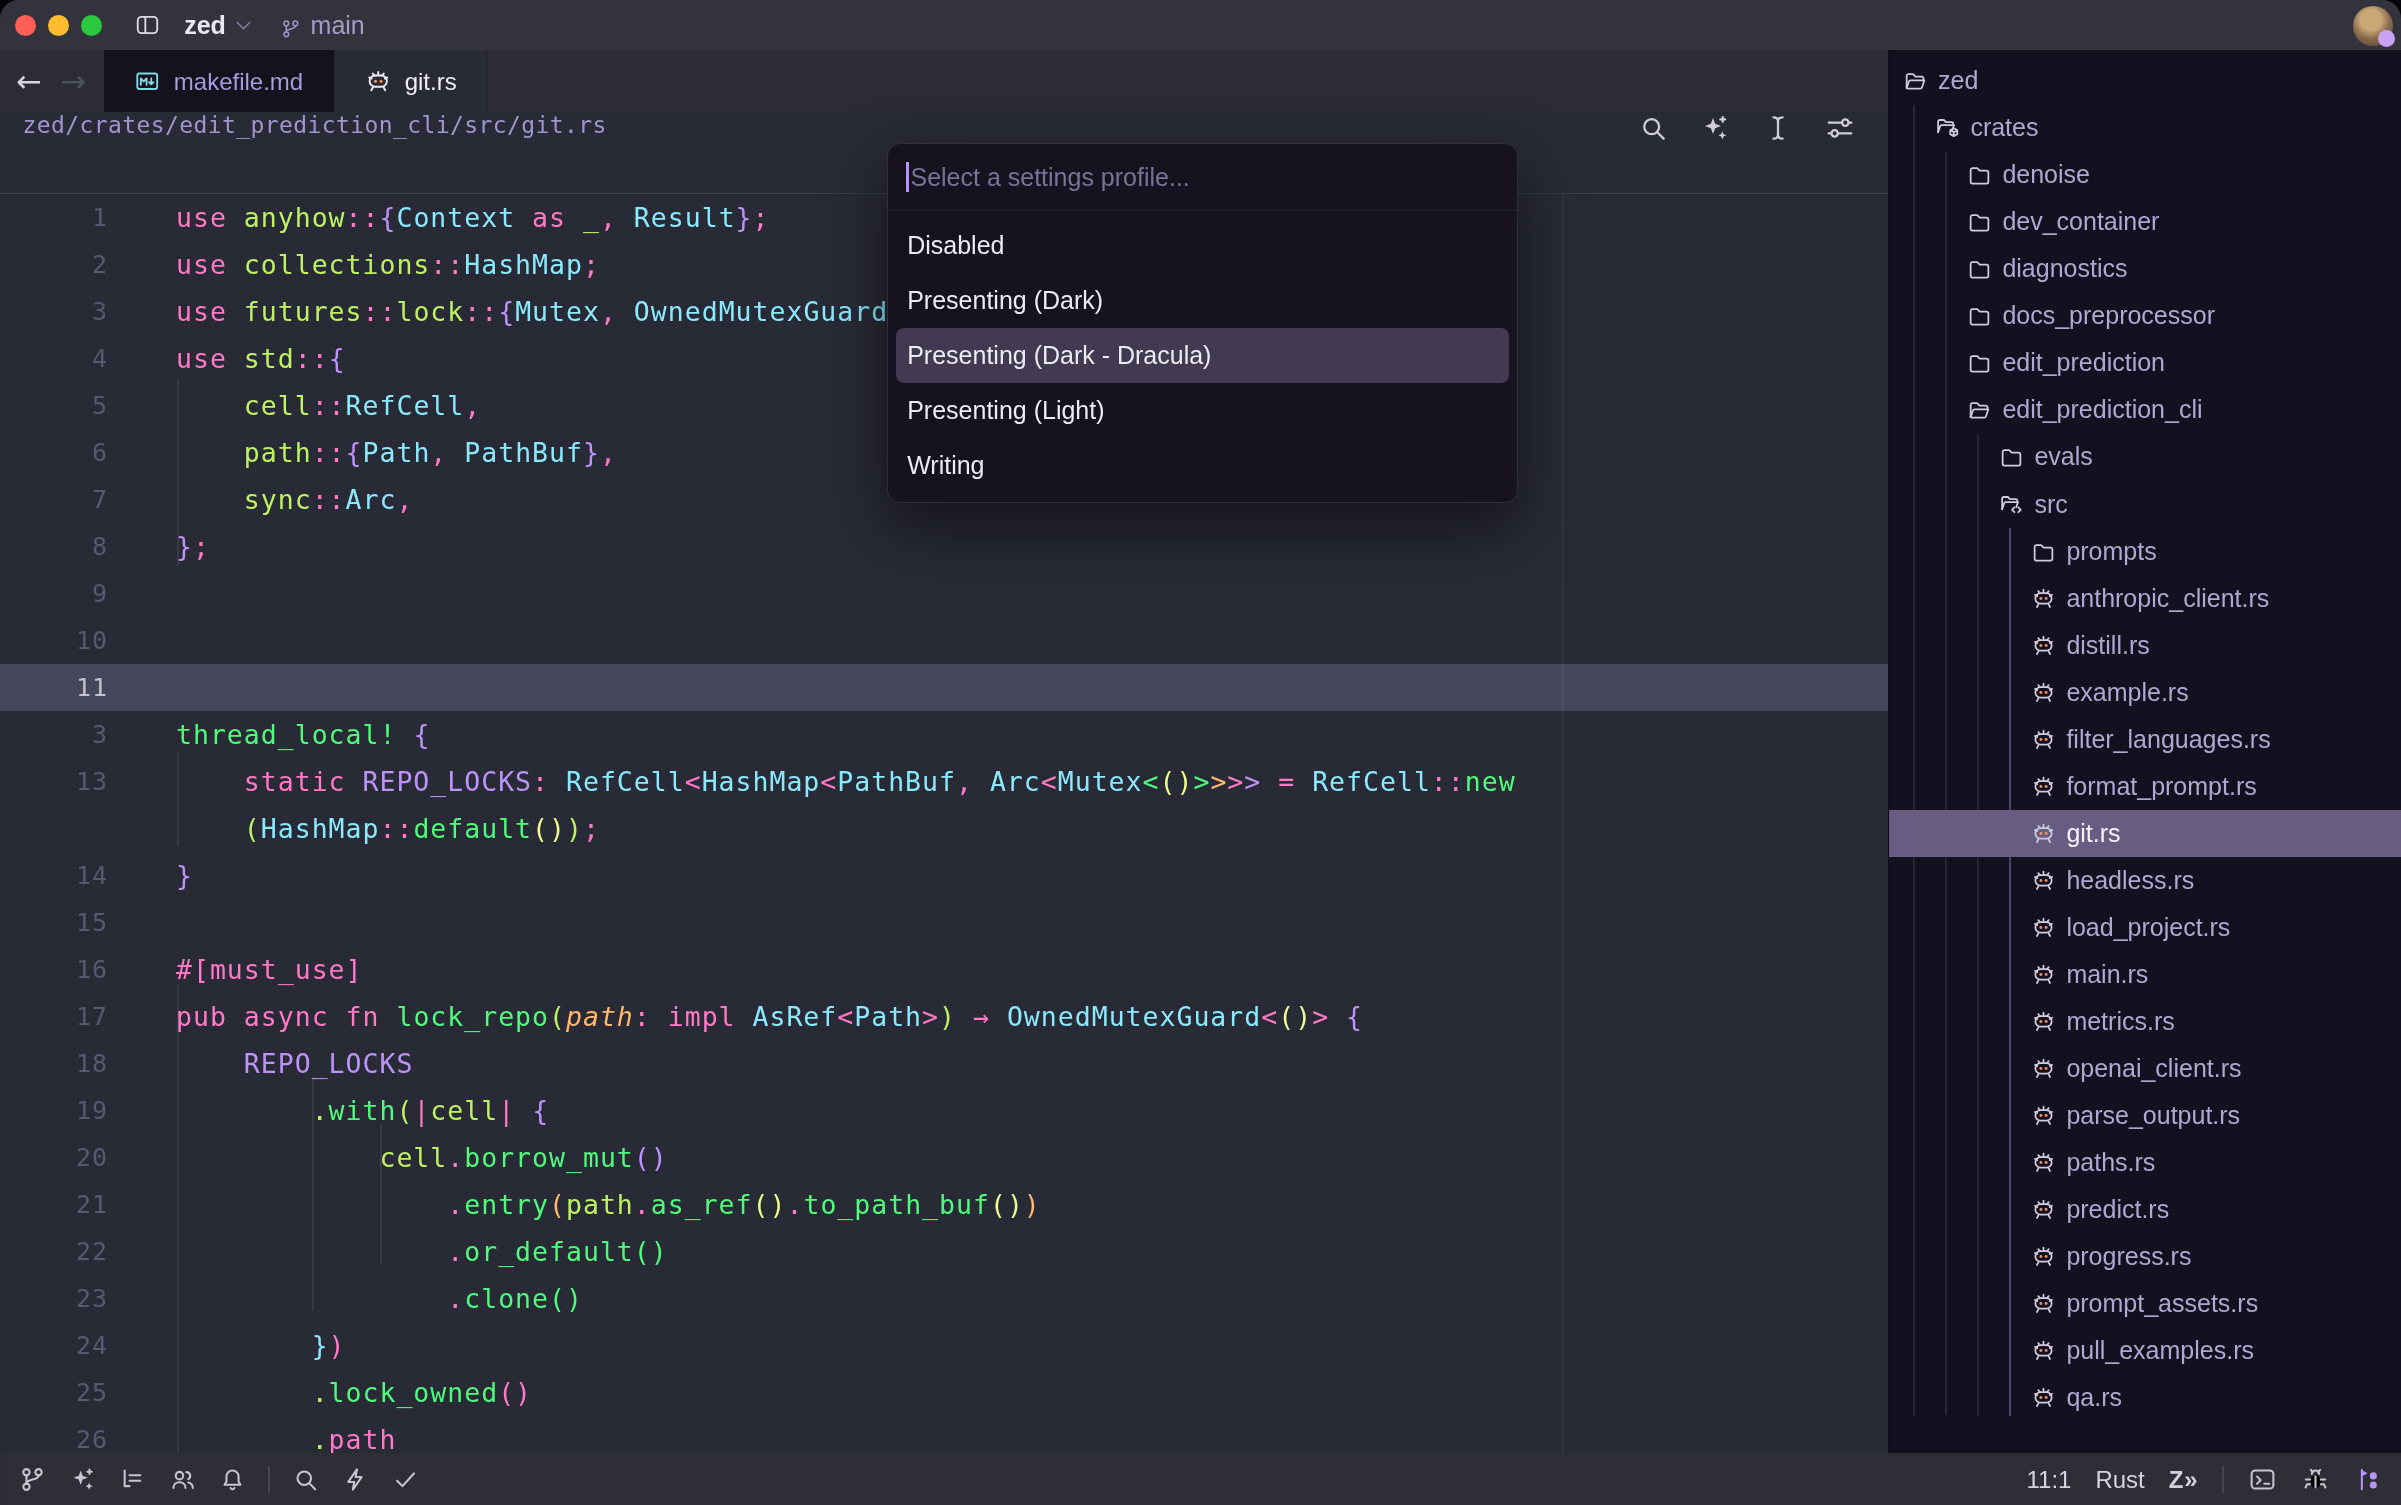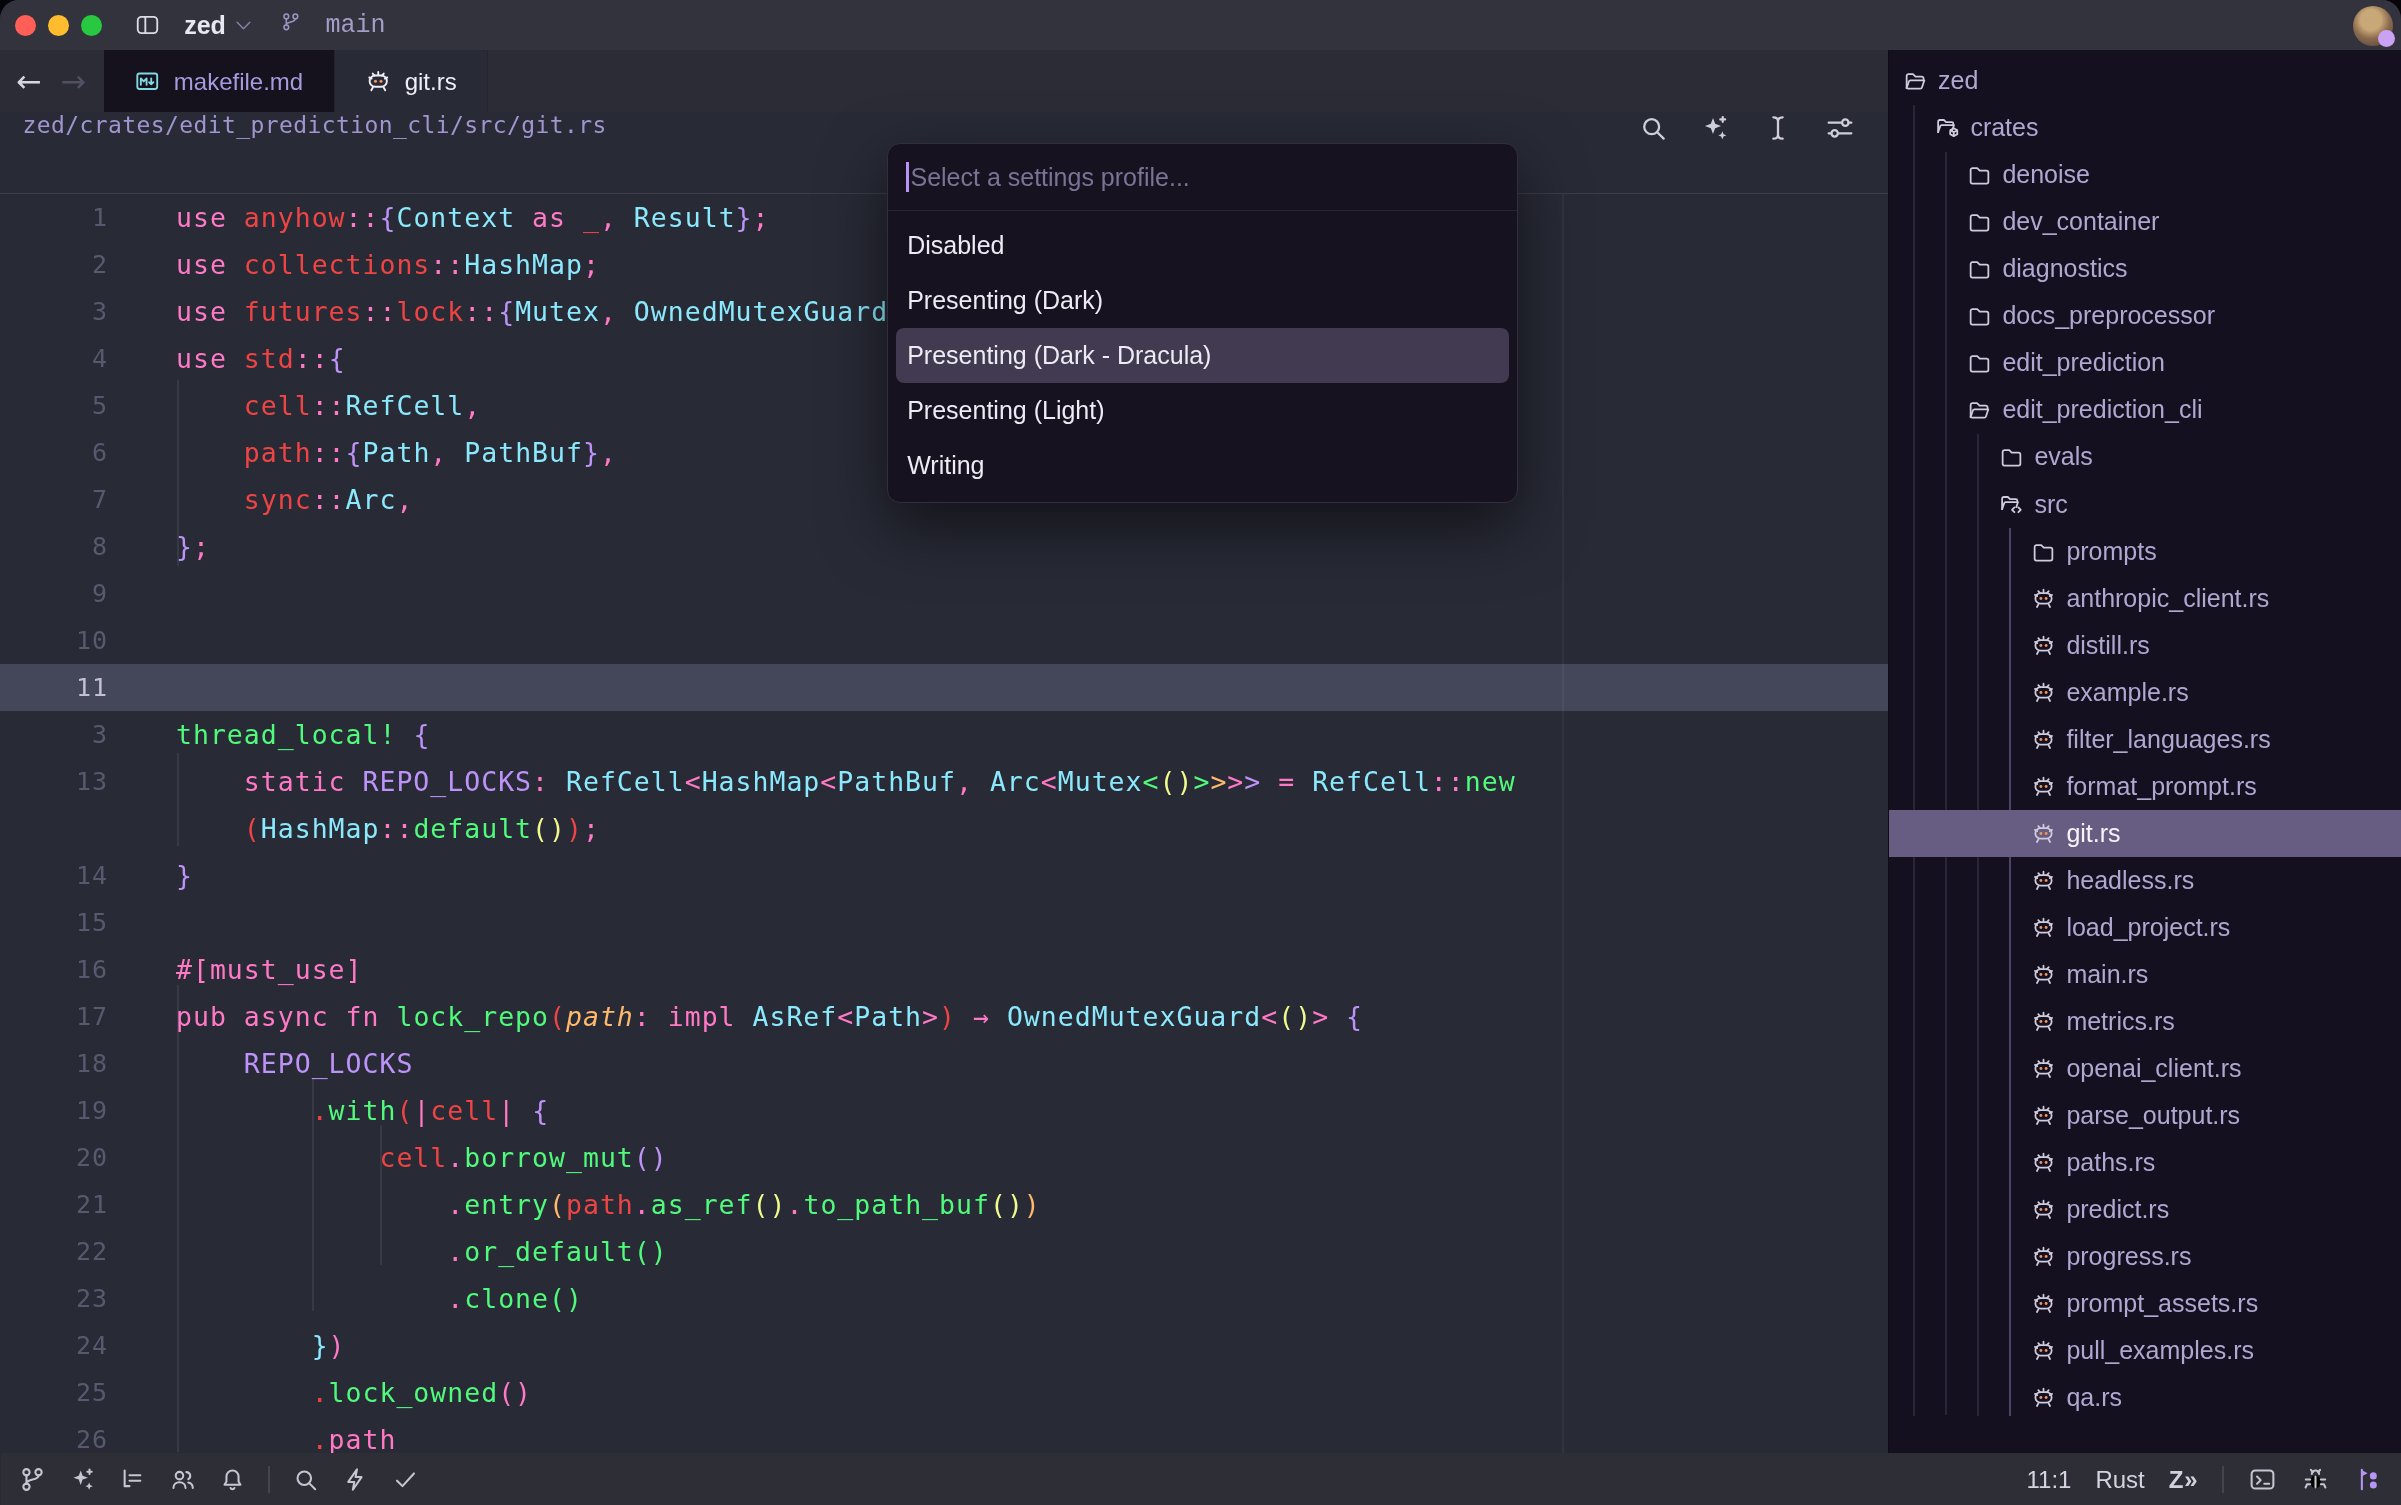--- a/index.html
+++ b/index.html
@@ -6,21 +6,21 @@
   html,body { width:2401px; height:1506px; background:#060509; overflow:hidden;
               font-family:"Liberation Sans", sans-serif; }
   .window { position:absolute; inset:0; border-radius:19px 19px 0 0; overflow:hidden; background:#282a36; }
 
   
   .titlebar { position:absolute; left:0; top:0; width:2401px; height:50px; background:#33333d; display:flex; align-items:center; }
   .traffic { display:flex; gap:12px; margin-left:15.2px; }
   .tl { width:21px; height:21px; border-radius:50%; }
   .proj { display:flex; align-items:center; gap:8px; margin-left:22.5px; cursor:default; }
   .proj .lbl { color:#e9e7f2; font-size:25px; font-weight:600; }
-  .branchbox { display:flex; align-items:flex-start; gap:24px; margin-left:27px;font-family:Liberation Mono, monospace; }
+  .branchbox { display:flex; align-items:flex-end; gap:9px; margin-left:27px; }
   .branchbox .lbl { color:#a59cc9; font-size:25px; }
   .avatar { position:absolute; right:8px; top:5.6px; width:40px; height:40px; border-radius:50%;
             background:radial-gradient(circle at 45% 35%, #c9a878 0 30%, #8a6a4e 55%, #4c3b30 100%); }
   .avatar .dot { position:absolute; right:-2.4px; bottom:-1.6px; width:17.7px; height:17.7px; border-radius:50%; background:#c9a2f4; }
 
   
   .tabbar { position:absolute; left:0; top:50px; width:1888px; height:63px; background:#2b2c36; display:flex; align-items:stretch; }
   .navbtns { display:flex; align-items:center; gap:19px; padding:0 17.7px 0 16px; }
   .navbtn { font-size:30.5px; background:none; border:none; color:#d7d5e2; font-family:"DejaVu Sans", sans-serif; }
   .navbtn.dis { color:#4e5162; }
@@ -36,21 +36,21 @@
   .tbtn { background:none; border:none; color:#d0cedb; width:32px; height:32px; }
 
   
   .editor { position:absolute; left:0; top:194px; width:1888px; height:1259px; background:#282a36; overflow:hidden; }
   .coderow { display:flex; height:47px; line-height:47px; white-space:pre;
              font-family:"DejaVu Sans Mono", monospace; font-size:26.5px; letter-spacing:1px; }
   .coderow .ln { width:108px; text-align:right; color:#575a6e; font-size:25px; flex:none; }
   .coderow .lc { margin-left:68px; flex:none; }
   .coderow.cur { background:#44475a; }
   .coderow.cur .ln { color:#c3c0d2; }
-  .tk-fg{color:#ef4444} .tk-pk{color:#ff79c6} .tk-cy{color:#8be9fd} .tk-gr{color:#50fa7b}
+  .tk-fg{color:#bef264} .tk-pk{color:#ff79c6} .tk-cy{color:#8be9fd} .tk-gr{color:#50fa7b}
   .tk-pu{color:#bd93f9} .tk-or{color:#ffb86c} .tk-ye{color:#f1fa8c} .tk-oi{color:#ffb86c;font-style:italic}
   .eguide { position:absolute; width:1.6px; background:rgba(255,255,255,.07); }
   .wrapguide { position:absolute; left:1562px; top:0; width:1.6px; height:100%; background:rgba(255,255,255,.045); }
 
   
   .panel { position:absolute; left:1888px; top:50px; width:514px; height:1403px; background:#141020; border-left:1.6px solid #0e0c15; overflow:hidden; }
   .trow { position:absolute; left:0; width:514px; height:47px; display:flex; align-items:center; gap:10.4px; color:#b2a7d1; font-size:25px; }
   .trow.sel { background:#675d83; color:#f6f4fa; }
   .trow .ticon { width:25px; height:25px; flex:none; color:#cfccdd; }
   .tguide { position:absolute; width:1.6px; background:#2a2438; }

